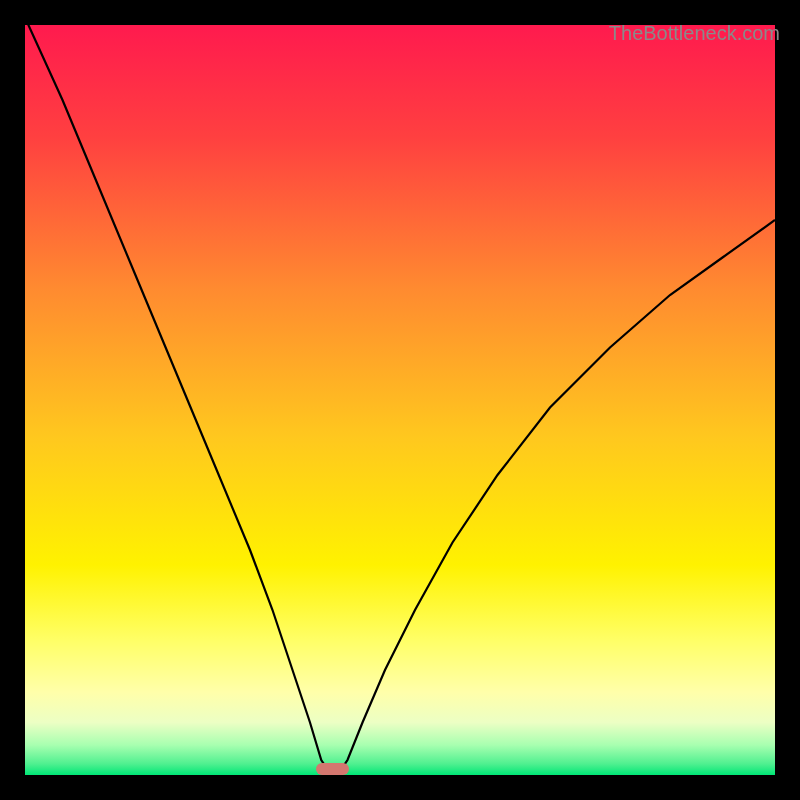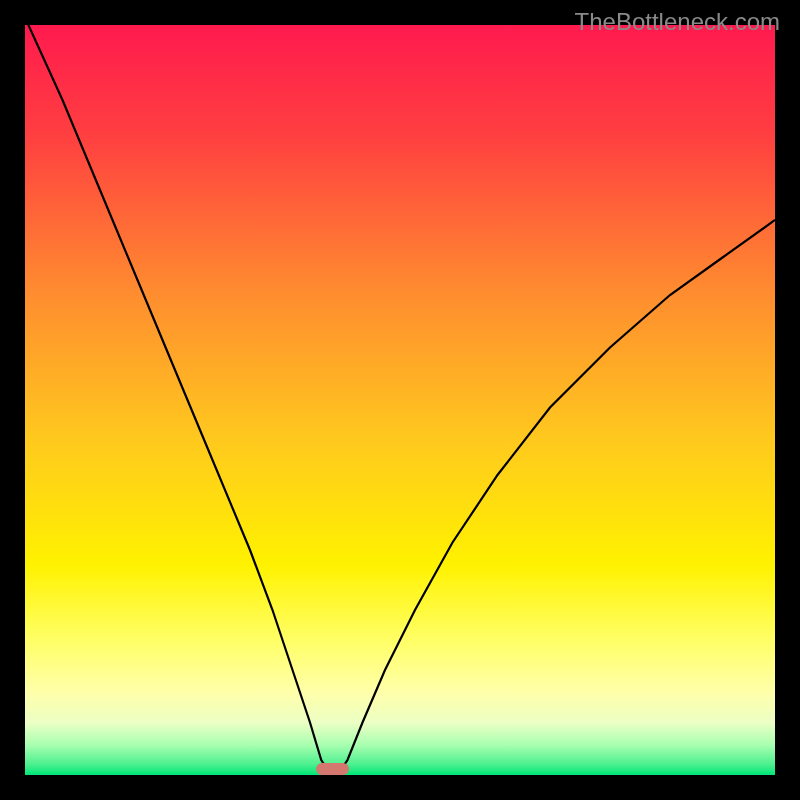--- a/index.html
+++ b/index.html
@@ -6,24 +6,24 @@
     margin: 0;
     padding: 0;
     width: 800px;
     height: 800px;
     background: #000;
     position: relative;
     font-family: Arial, sans-serif;
   }
   .attribution {
     position: absolute;
-    top: 8px;
+    top: 22px;
     right: 20px;
     color: #8a8a8a;
-    font-size: 24px;
+    font-size: 20px;
     font-weight: 500;
     z-index: 10;
   }
   .plot-area {
     position: absolute;
     left: 25px;
     top: 25px;
     width: 750px;
     height: 750px;
     overflow: hidden;

